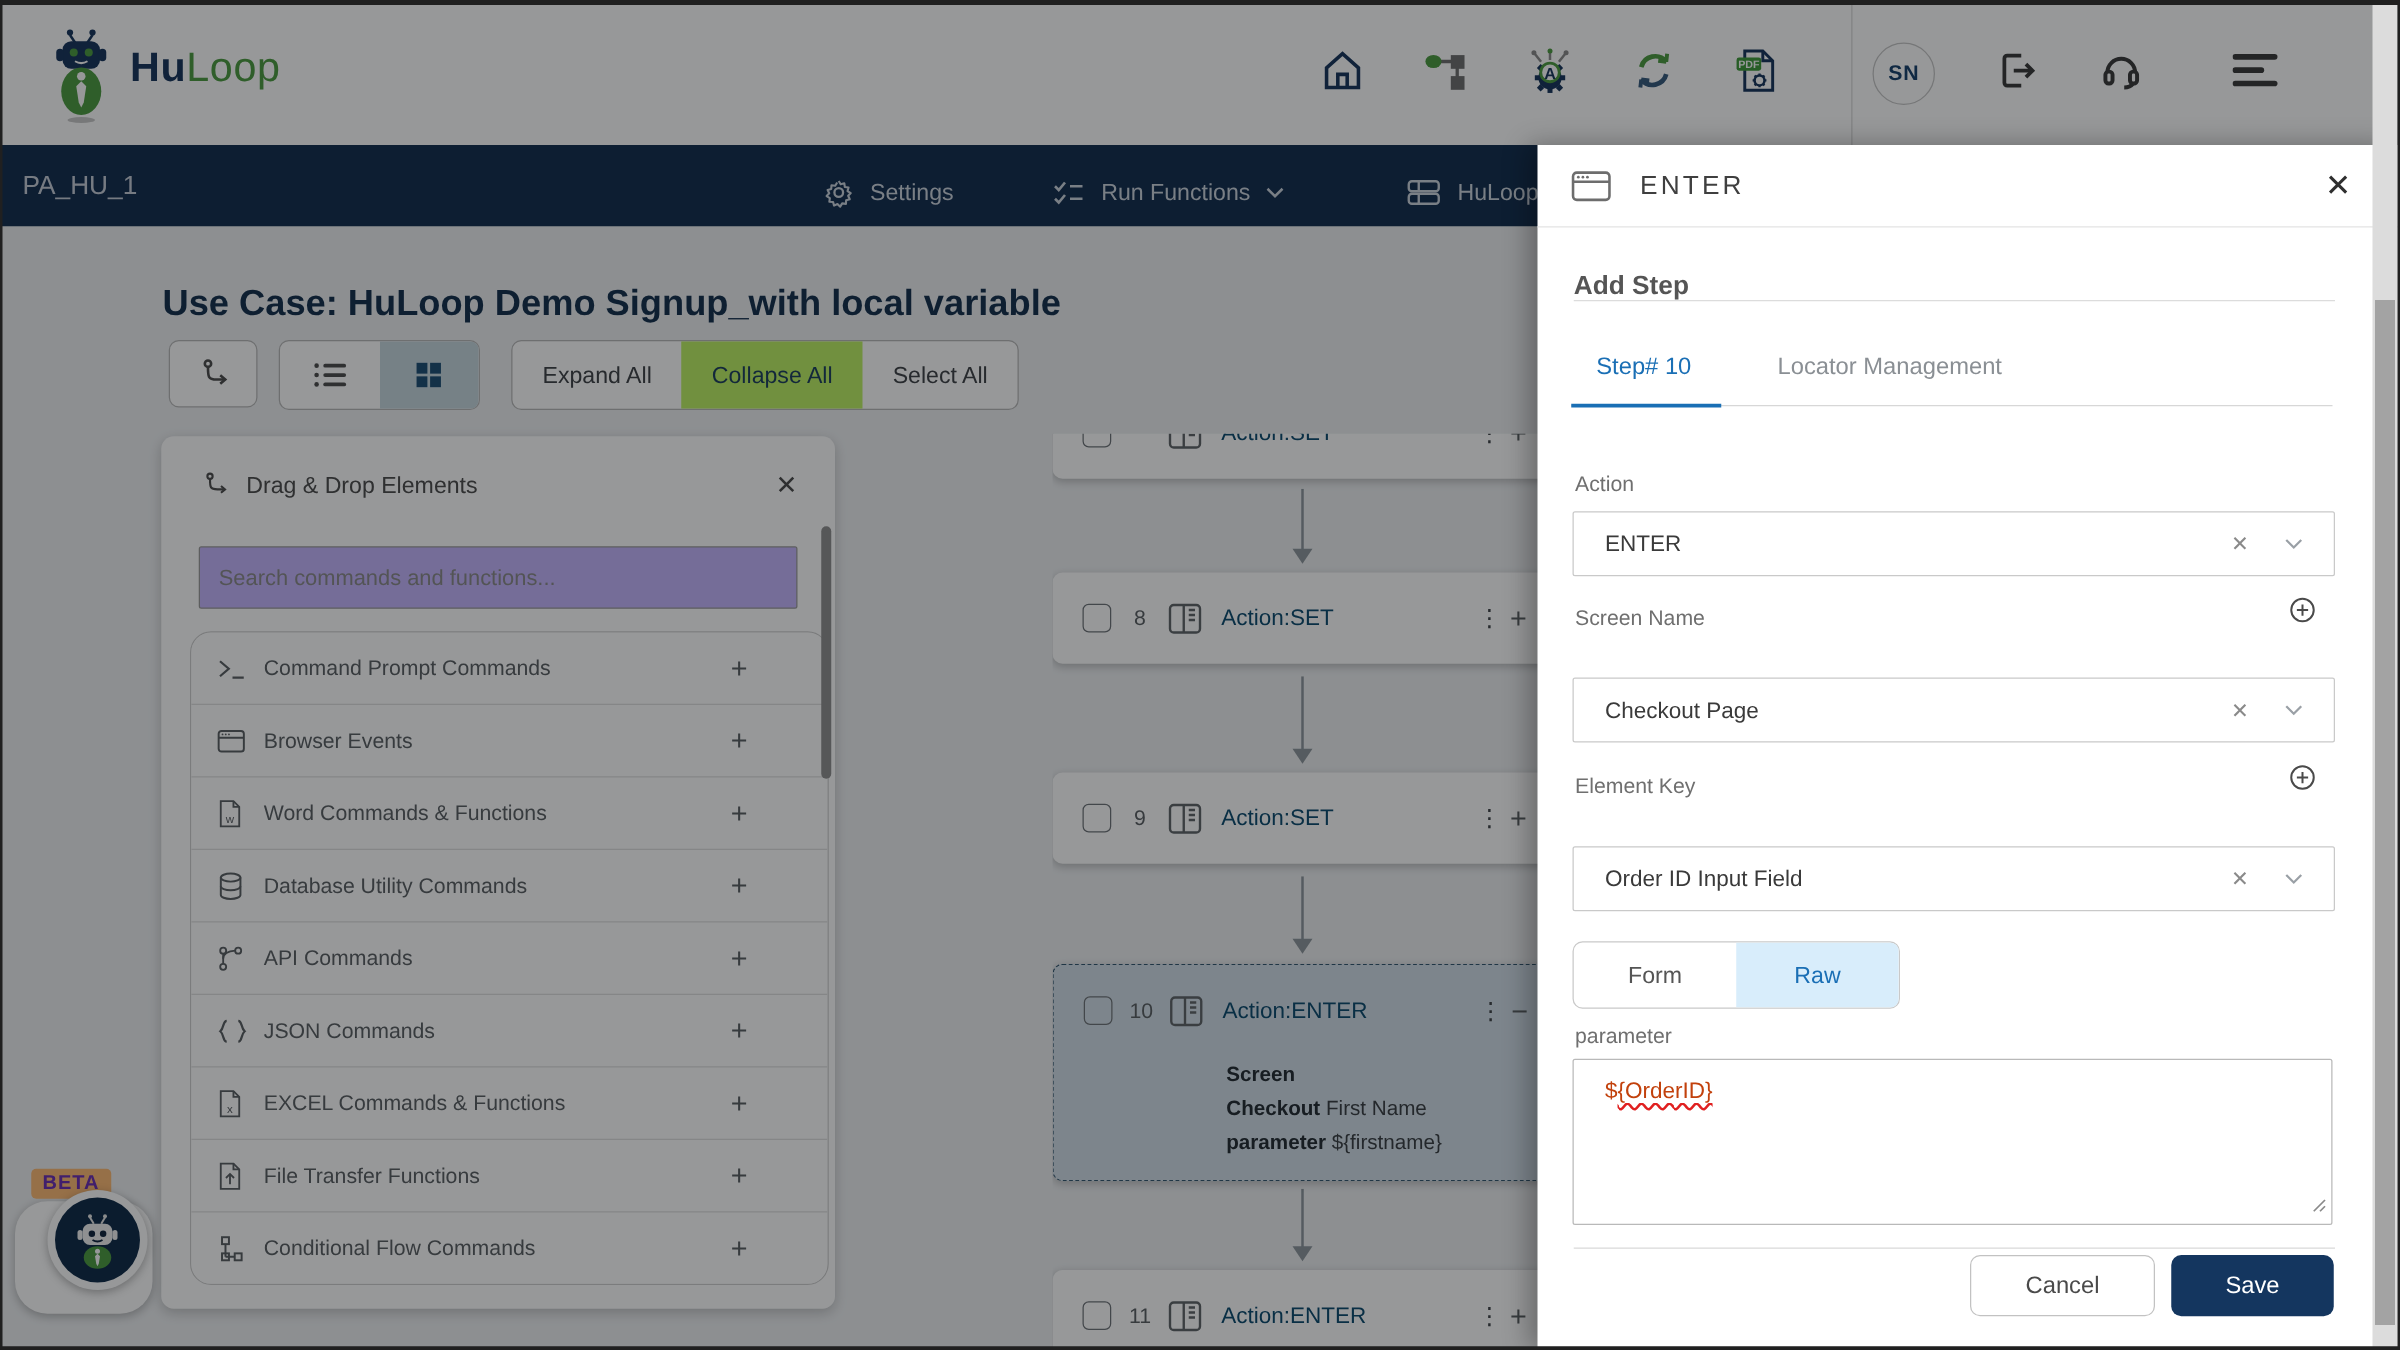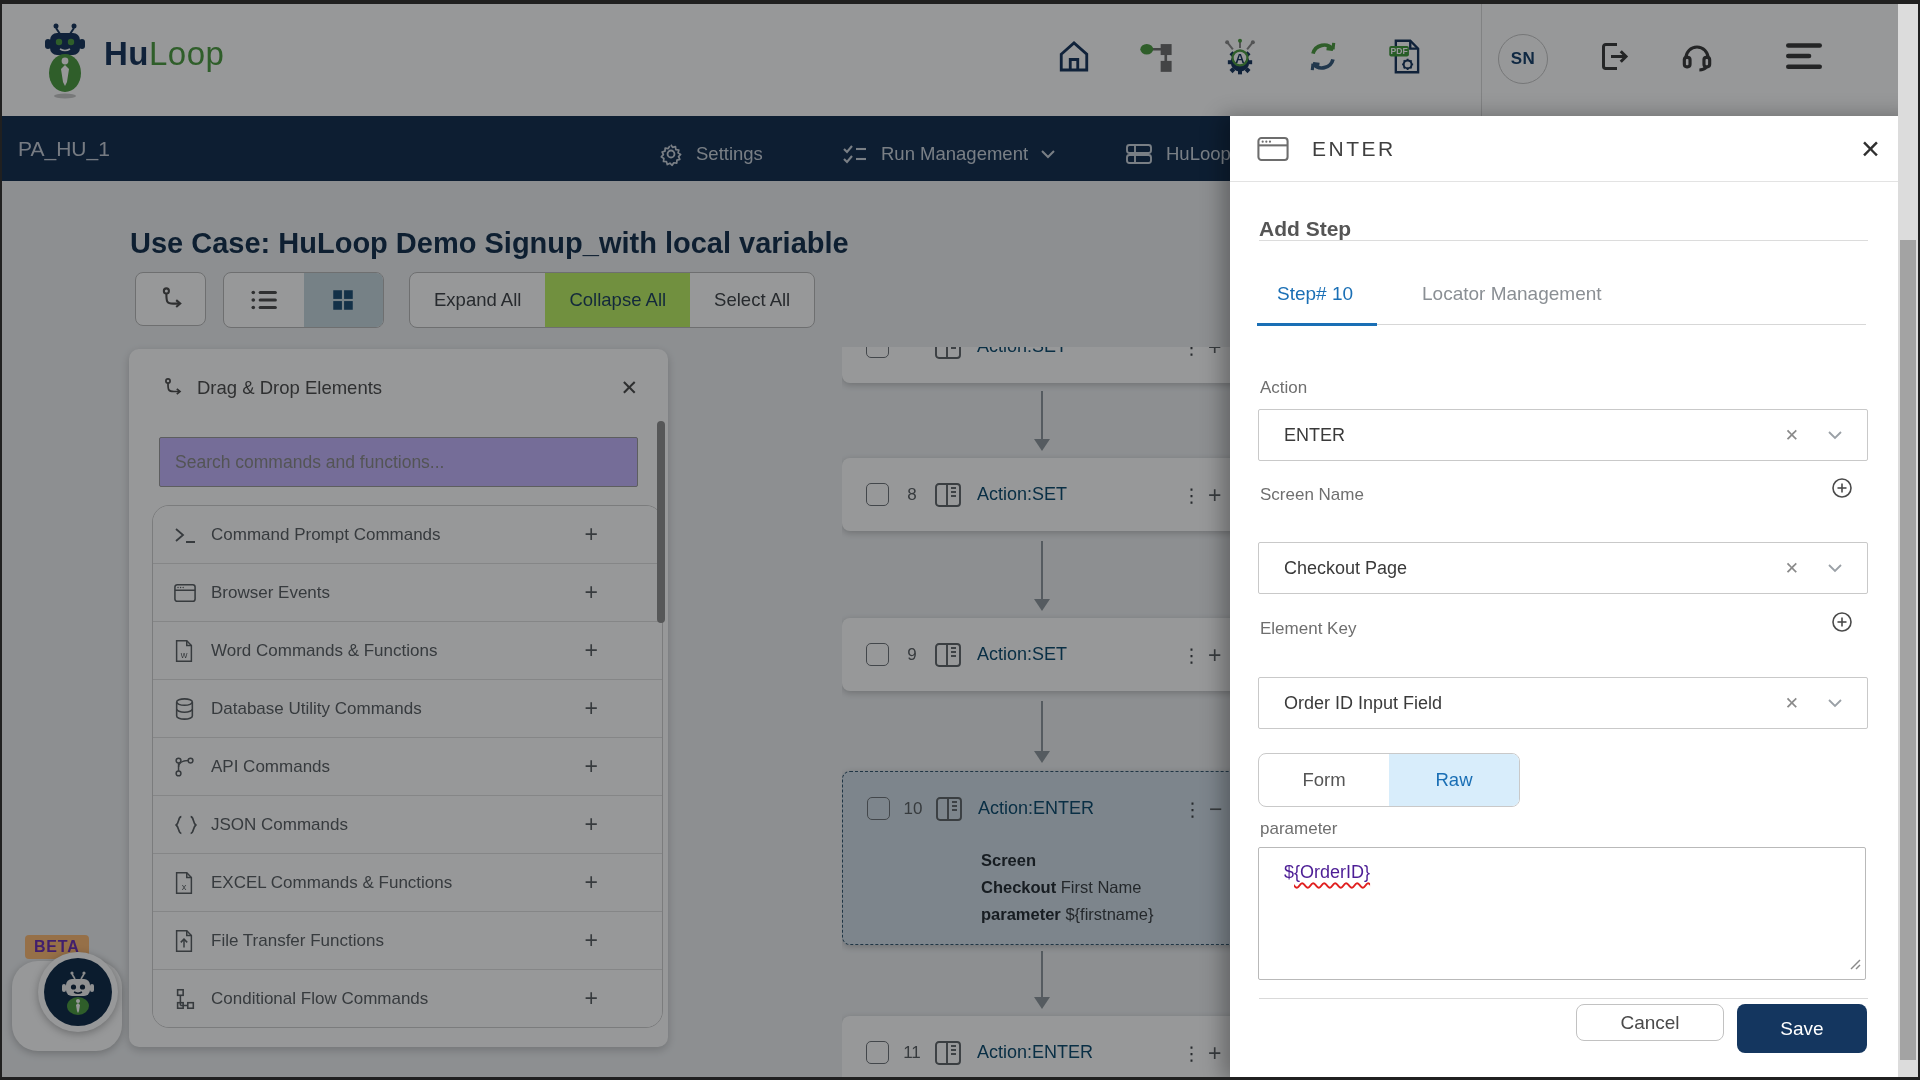--- a/index.html
+++ b/index.html
@@ -118,25 +118,25 @@
        display:flex;align-items:center;cursor:pointer;}
   .sel-action{top:293px;} .sel-screen{top:426px;} .sel-element{top:561px;}
   .sel-text{margin-left:25px;font-size:18px;color:#3a3a3a;}
   .sel-clear{position:absolute;right:62px;background:none;border:none;font-size:17px;color:#8a8a8a;cursor:pointer;}
   .sel-chev{position:absolute;right:24px;color:#9aa0a6;display:flex;cursor:pointer;}
   .segment{position:absolute;left:28px;top:637px;width:260px;height:52px;border:1px solid #c9c9c9;border-radius:8px;
            display:flex;overflow:hidden;background:#fff;}
   .segment button{flex:1;border:none;background:none;font-size:18.5px;color:#555;cursor:pointer;font-family:inherit;}
   .segment .active{background:#d8edfb;color:#1a6fb5;}
   .param-box{position:absolute;left:28px;top:731px;width:608px;height:133px;border:1px solid #b9b9b9;border-radius:2px;
-             background:#fff;font-size:18px;color:#4c1d95;padding:14px 16px 0 25px;box-sizing:border-box;cursor:text;}
+             background:#fff;font-size:18px;color:#c2410c;padding:14px 16px 0 25px;box-sizing:border-box;cursor:text;}
   .sq{text-decoration:underline;text-decoration-style:wavy;text-decoration-color:#e02020;text-decoration-thickness:1.5px;text-underline-offset:4px;}
   .resize-h{position:absolute;right:4px;bottom:4px;color:#8a8a8a;}
   .p-footer-line{position:absolute;left:29px;top:882px;width:609px;height:1px;background:#d9d9d9;}
-  .btn-cancel{position:absolute;left:346px;top:888px;width:148px;height:37px;background:#fff;border:1px solid #c2c2c2;
+  .btn-cancel{position:absolute;left:346px;top:888px;width:148px;height:49px;background:#fff;border:1px solid #c2c2c2;
               border-radius:8px;font-size:19px;color:#4a4a4a;cursor:pointer;font-family:inherit;}
   .btn-save{position:absolute;left:507px;top:888px;width:130px;height:49px;background:#14365f;border:none;
             border-radius:8px;font-size:19px;color:#fff;cursor:pointer;font-family:inherit;}
 
   
   .pagebar{position:absolute;left:1898px;top:0;bottom:0;width:20px;background:#dcdcdc;z-index:70;}
   .pagebar .thumb{position:absolute;left:2px;right:2px;top:240px;height:820px;background:#a3a3a3;cursor:pointer;}
 </style>
 </head>
 <body>
@@ -269,21 +269,21 @@
       </svg>
       <span>Settings</span>
     </button>
     <button class="nav-item nav-run">
       <svg width="27" height="24" viewBox="0 0 27 24" fill="none" stroke="#ccd4dd" stroke-width="2.1">
         <path d="M2 7 L5 10 L10 4"></path>
           <line x1="14" y1="7" x2="24" y2="7"></line>
         <path d="M2 17 L5 20 L10 14"></path>
           <line x1="14" y1="17" x2="24" y2="17"></line>
       </svg>
-      <span>Run Management</span>
+      <span>Run Functions</span>
       <svg width="16" height="10" viewBox="0 0 16 10" fill="none" stroke="#ccd4dd" stroke-width="2">
           <path d="M2 2 L8 8 L14 2"></path>
         </svg>
     </button>
     <button class="nav-item nav-huloop">
       <svg width="30" height="26" viewBox="0 0 30 26" fill="none" stroke="#ccd4dd" stroke-width="1.9">
         <rect x="3" y="4" width="24" height="8" rx="2.5"></rect>
           <rect x="3" y="14" width="24" height="8" rx="2.5"></rect>
         <line x1="11" y1="4" x2="11" y2="12"></line>
           <line x1="11" y1="14" x2="11" y2="22"></line>

